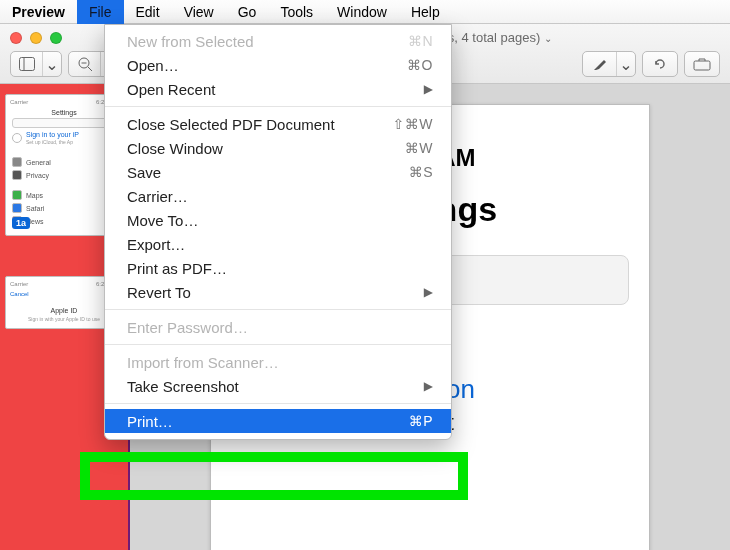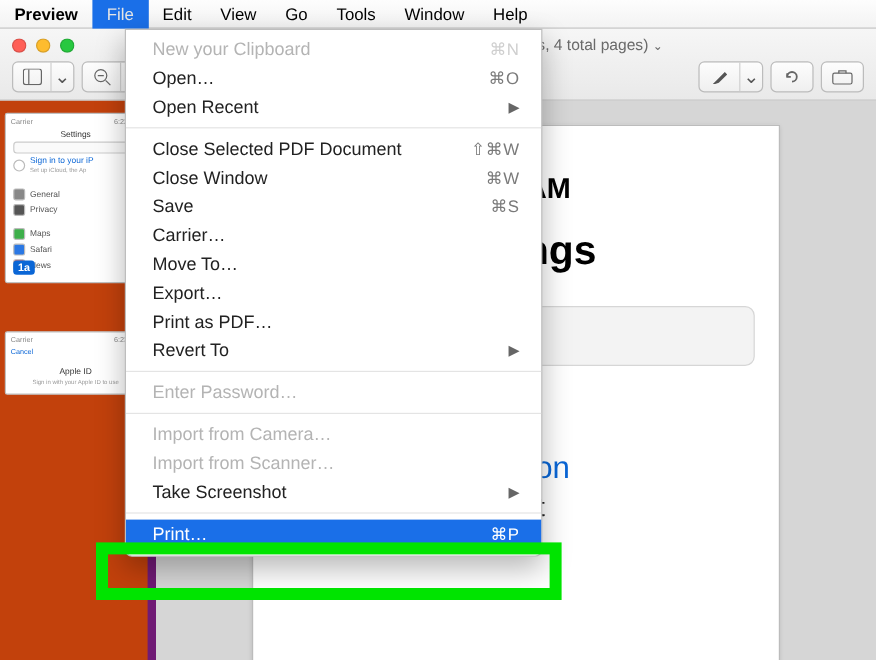--- a/index.html
+++ b/index.html
@@ -1,37 +1,37 @@
 <!DOCTYPE html>
 <html><head>
 <meta charset="utf-8">
 <style>
 * { margin: 0; padding: 0; box-sizing: border-box; font-family: -apple-system, "Helvetica Neue", Arial, sans-serif; }
 body { width: 730px; height: 550px; background: #d8d8d8; overflow: hidden; position: relative; }
 
 .menubar { height: 24px; background: linear-gradient(#fdfdfd,#f3f3f3); display: flex; align-items: center; font-size: 14px; border-bottom: 1px solid #c8c8c8; }
 .menubar .mi { padding: 0 12px; height: 24px; display: flex; align-items: center; cursor: default; }
 .menubar .mi.app { font-weight: 600; }
-.menubar .mi.open { background: #1a6fe8; color: #e5e5e5; }
+.menubar .mi.open { background: #1a6fe8; color: #0f172a; }
 
 .winchrome { position: absolute; top: 24px; left: 0; right: 0; height: 60px; background: linear-gradient(#f6f6f6,#e9e9e9); border-bottom: 1px solid #c6c6c6; }
 .traffic { position: absolute; top: 8px; left: 10px; display: flex; gap: 8px; }
 .dot { width: 12px; height: 12px; border-radius: 50%; border: 1px solid rgba(0,0,0,.15); }
 .dot.r{background:#ff5f57}.dot.y{background:#febc2e}.dot.g{background:#28c840}
 .wintitle { position:absolute; top:6px; left:0; right:0; text-align:center; font-size:13px; color:#6a6a6a; }
 .tbrow { position:absolute; bottom:6px; left:10px; right:10px; display:flex; align-items:center; gap:6px; }
 .seg { display:inline-flex; border:1px solid #bcbcbc; border-radius:5px; background:linear-gradient(#fdfdfd,#efefef); height:26px; }
 .seg .btn { width:32px; display:flex; align-items:center; justify-content:center; border-right:1px solid #d0d0d0; color:#555; }
 .seg .btn:last-child{border-right:none}
 .flex1{flex:1}
 .seg.right .btn { width:34px; }
 .pen { color:#444 }
 
 .content { position:absolute; top:84px; left:0; right:0; bottom:0; display:flex; background:#dcdcdc; }
-.sidebar { width:130px; background:#c2410c; border-right:7px solid #701a75; padding:4px; overflow:hidden; }
+.sidebar { width:130px; background:#ef4444; border-right:2px solid #701a75; padding:4px; overflow:hidden; }
 .thumb { width:118px; background:#fff; border:1px solid #c0c0c0; margin:6px auto; border-radius:2px; padding:4px 4px 6px 4px; font-size:7px; color:#555; position:relative; }
 .thumb .trow { display:flex; justify-content:space-between; font-size:6px; color:#888 }
 .thumb .ttitle{ text-align:center; font-size:7px; margin:4px 0 2px 0; color:#333 }
 .thumb .tsearch{ height:10px; border:1px solid #ccc; border-radius:3px; margin:2px; background:#fafafa }
 .thumb .titem { display:flex; gap:4px; align-items:center; margin:3px 2px; }
 .thumb .tico { width:10px; height:10px; border:1px solid #bbb; border-radius:2px; }
 .thumb .tlink{ color:#0a66d6; }
 .thumb .badge{ position:absolute; bottom:6px; left:6px; background:#0a66d6; color:#fff; font-size:9px; font-weight:700; padding:1px 4px; border-radius:3px }
 .thumb2 { margin-top:40px }
 
@@ -204,21 +204,21 @@
       </div>
       <div style="height:30px"></div>
       <div class="signin">Sign in to your iPhon</div>
       <div class="sub">t up iCloud, the App St</div>
     </div>
   </div>
 </div>
 
 <div class="menu" id="file-menu">
     <div class="item dis">
-      <span class="lbl">New your Clipboard</span>
+      <span class="lbl">New from Selected</span>
       <span class="sc">⌘N</span>
     </div>
     <div class="item">
       <span class="lbl">Open…</span>
       <span class="sc">⌘O</span>
     </div>
     <div class="item">
       <span class="lbl">Open Recent</span>
       <span class="chev">▶</span>
     </div>
@@ -249,23 +249,20 @@
     </div>
     <div class="item">
       <span class="lbl">Revert To</span>
       <span class="chev">▶</span>
     </div>
     <div class="sep"></div>
     <div class="item dis">
       <span class="lbl">Enter Password…</span>
     </div>
     <div class="sep"></div>
-    <div class="item dis">
-      <span class="lbl">Import from Camera…</span>
-    </div>
     <div class="item dis">
       <span class="lbl">Import from Scanner…</span>
     </div>
     <div class="item">
       <span class="lbl">Take Screenshot</span>
       <span class="chev">▶</span>
     </div>
     <div class="sep"></div>
     <div class="item hi">
       <span class="lbl">Print…</span>

